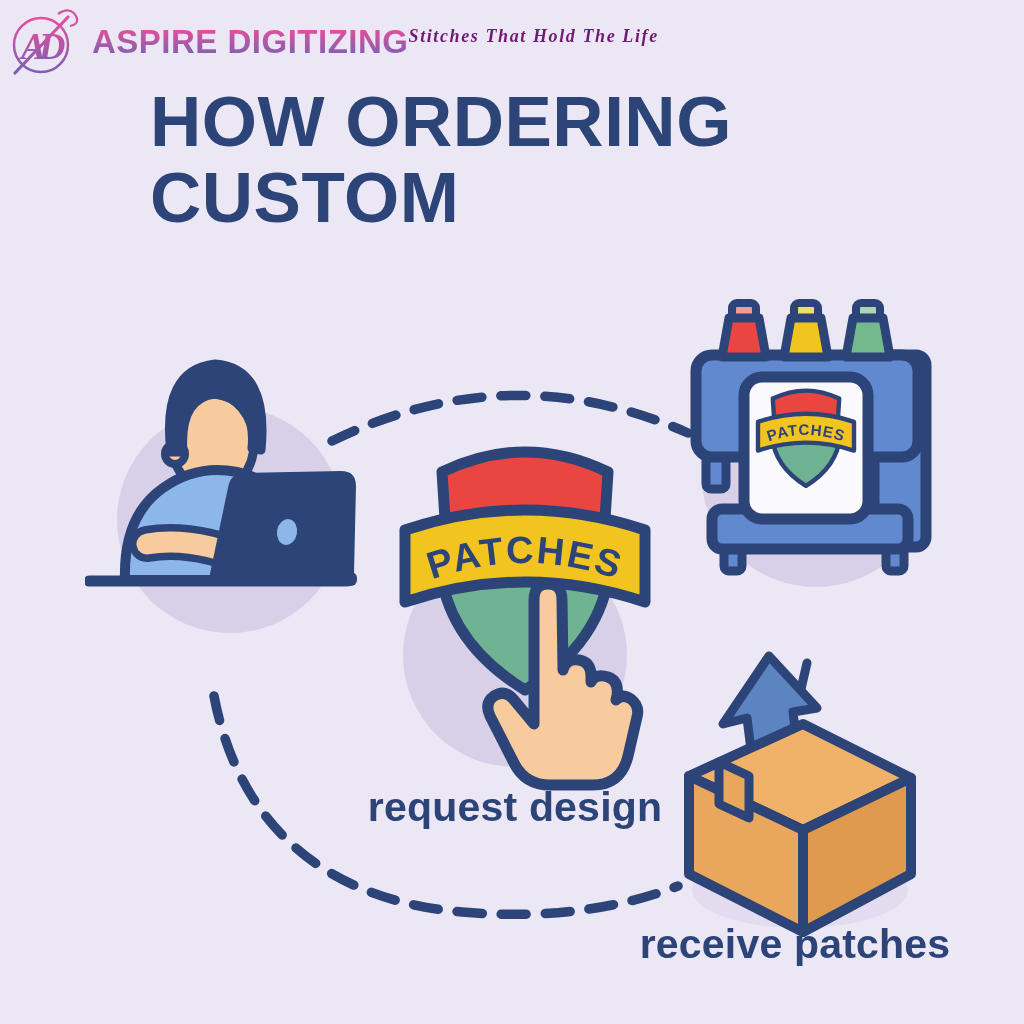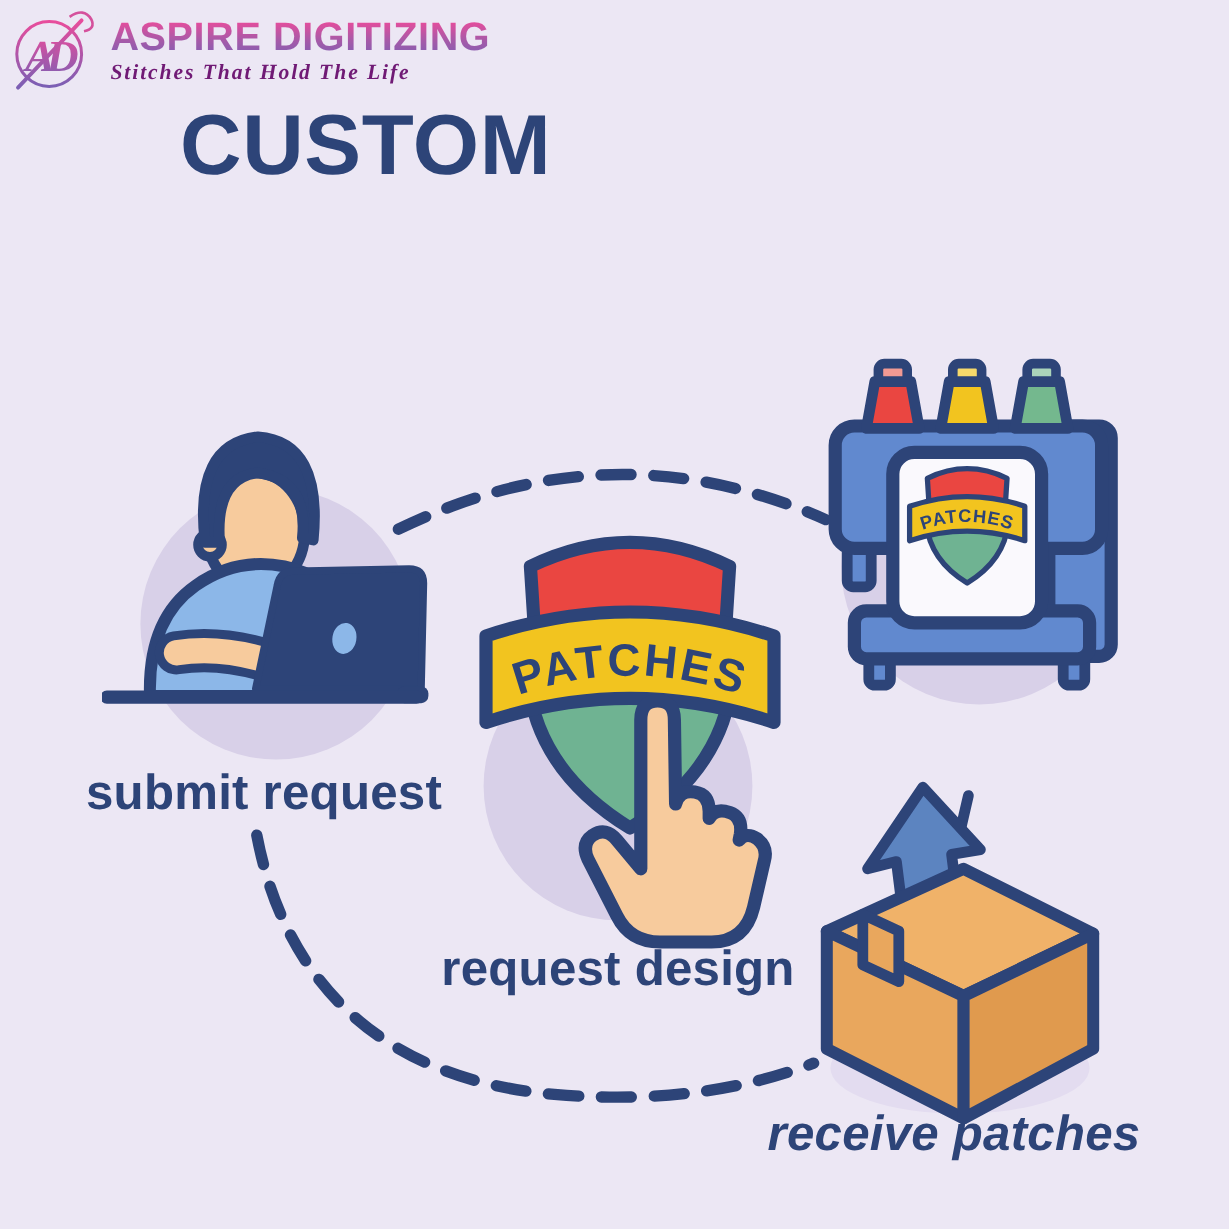--- a/index.html
+++ b/index.html
@@ -3,39 +3,39 @@
 <meta charset="utf-8">
 <style>
   html,body{margin:0;padding:0;background:#ece7f4;}
   .canvas{
     position:relative;width:1024px;height:1024px;overflow:hidden;
     background:#ece7f4;font-family:"Liberation Sans",sans-serif;
   }
   .abs{position:absolute;}
   
   .logo{top:8px;left:0;right:16px;display:flex;justify-content:flex-start;align-items:center;gap:6px;}
-  .logo-text{display:flex;flex-direction:column;line-height:1.05;}
+  .logo-text{display:flex;flex-direction:row;line-height:1.05;}
   .brand-name{
     font-size:33px;font-weight:700;letter-spacing:.5px;
     background:linear-gradient(180deg,#e84d9c 10%,#a85aa8 55%,#7b5fb4 100%);
     -webkit-background-clip:text;background-clip:text;color:transparent;
   }
   .brand-tagline{
     font-family:"Liberation Serif",serif;font-style:italic;font-weight:700;
     font-size:18px;color:#701a75;letter-spacing:1.6px;margin-top:2px;
   }
   
   .title{left:150px;top:84px;width:740px;color:#2d4478;font-weight:700;
     font-size:71px;line-height:1.07;letter-spacing:.5px;}
   
   .step-label{color:#2d4478;font-weight:700;font-size:41px;text-align:center;letter-spacing:.2px;}
   .label-submit{left:60px;top:637px;width:320px;}
   .label-approve{left:350px;top:784px;width:330px;}
   .label-production{left:660px;top:601px;width:300px;}
-  .label-receive{left:630px;top:921px;width:330px;font-style:italic;}
+  .label-receive{left:630px;top:921px;width:330px;}
   
   .icon-submit{left:85px;top:348px;}
   .icon-approve{left:390px;top:438px;}
   .icon-production{left:678px;top:293px;}
   .icon-receive{left:655px;top:648px;}
   .connectors{left:0;top:0;}
 </style>
 </head>
 <body>
 
@@ -59,20 +59,21 @@
       <path d="M58,6 Q70,-2 76,8 Q80,16 70,18" fill="none" stroke="#d5519c" stroke-width="2.2"></path>
       <line x1="68" y1="9" x2="15" y2="65" stroke="url(#lgB)" stroke-width="3.2" stroke-linecap="round"></line>
     </svg>
     <div class="logo-text">
       <span class="brand-name">ASPIRE DIGITIZING</span>
       <span class="brand-tagline">Stitches That Hold The Life</span>
     </div>
   </header>
 
   <h1 class="abs title" style="margin:0">
+    <div>HOW ORDERING</div>
     <div>CUSTOM</div>
   </h1>
 
   <svg class="abs icon-submit" width="280" height="300" viewBox="0 0 280 300">
     <circle cx="145" cy="172" r="113" fill="#d8d0e8"></circle>
     <ellipse cx="128" cy="95" rx="41" ry="49" fill="#f7cb9d" stroke="#2d4478" stroke-width="9"></ellipse>
     <circle cx="90" cy="106" r="10" fill="#f7cb9d" stroke="#2d4478" stroke-width="8"></circle>
     <path d="M86,104 Q76,22 130,16 Q184,20 176,102 L167,100 Q172,52 130,46 Q94,50 98,104 Z" fill="#2d4478" stroke="#2d4478" stroke-width="9" stroke-linejoin="round"></path>
     <rect x="112" y="130" width="30" height="28" rx="6" fill="#f7cb9d"></rect>
     <path d="M40,232 Q38,168 78,140 Q112,116 152,124 Q188,132 200,158 L208,232 Z" fill="#8cb7e8" stroke="#2d4478" stroke-width="10" stroke-linejoin="round"></path>
@@ -132,17 +133,16 @@
   <svg class="abs icon-receive" width="300" height="335" viewBox="0 0 300 335">
     <ellipse cx="145" cy="242" rx="108" ry="38" fill="#e3dcf0"></ellipse>
     <line x1="152" y1="15" x2="146" y2="41" stroke="#2d4478" stroke-width="9" stroke-linecap="round"></line>
     <path d="M114,8 L162,60 L138,64 L143,104 L97,110 L92,70 L68,76 Z" fill="#5c84c0" stroke="#2d4478" stroke-width="9" stroke-linejoin="round"></path>
     <path d="M34,128 L148,76 L256,130 L148,182 Z" fill="#f0b269" stroke="#2d4478" stroke-width="10" stroke-linejoin="round"></path>
     <path d="M34,128 L34,226 L148,284 L148,182 Z" fill="#e9a75d" stroke="#2d4478" stroke-width="10" stroke-linejoin="round"></path>
     <path d="M256,130 L256,226 L148,284 L148,182 Z" fill="#e09a4e" stroke="#2d4478" stroke-width="10" stroke-linejoin="round"></path>
     <path d="M64,114 L94,128 L94,170 L64,156 Z" fill="#e9a75d" stroke="#2d4478" stroke-width="9" stroke-linejoin="round"></path>
   </svg>
 
-  <div class="abs step-label label-submit">submit request</div>
   <div class="abs step-label label-approve">request design</div>
   <div class="abs step-label label-receive">receive patches</div>
 
 </div>
 
 </body></html>

